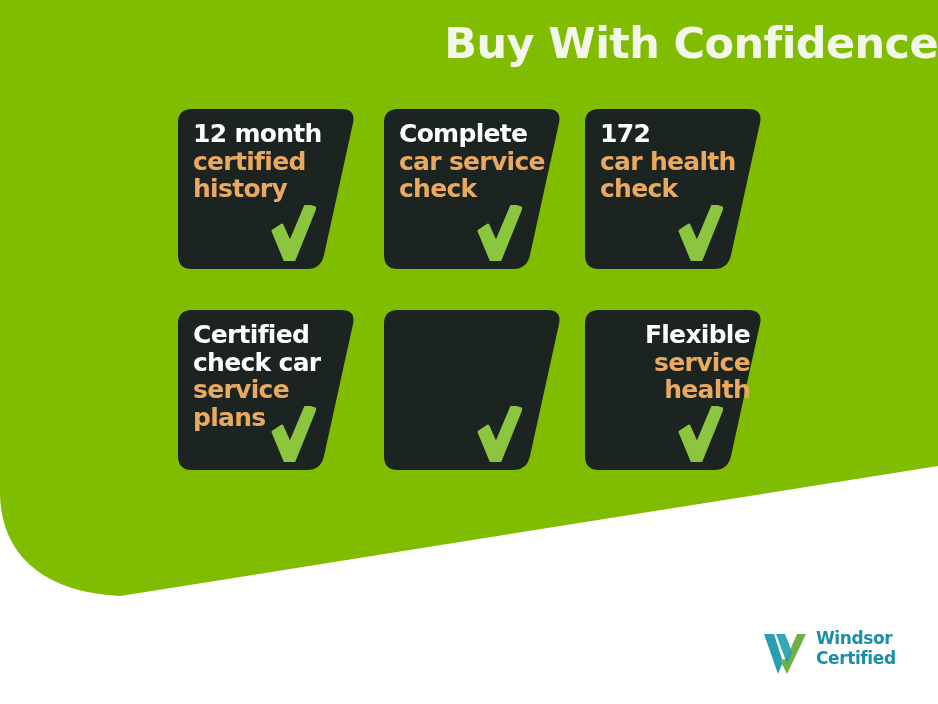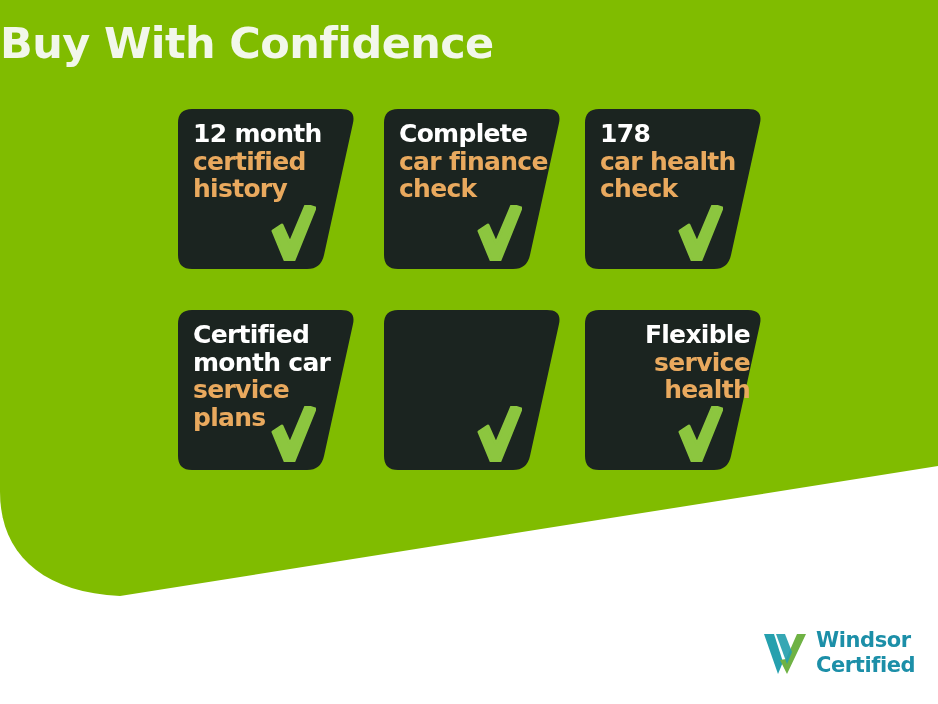--- a/index.html
+++ b/index.html
@@ -29,21 +29,21 @@
     height: 704px;
     pointer-events: none;
   }
 
   
   #page-title {
     position: absolute;
     left: 0;
     top: 18px;
     width: 938px;
-    text-align: left;
+    text-align: right;
     color: #F2F7EA;
     font-size: 43px;
     font-weight: bold;
     letter-spacing: -0.6px;
     font-family: "DejaVu Sans", sans-serif;
   }
 
   
   #cards {
     position: absolute;
@@ -94,21 +94,21 @@
     position: absolute;
     left: 0; top: 4px;
     width: 52px;
     height: 44px;
   }
   #logo-text {
     position: absolute;
     left: 56px;
     top: 2px;
     color: #1C8FA8;
-    font-size: 21px;
+    font-size: 17px;
     font-weight: bold;
     line-height: 1.18;
     font-family: "DejaVu Sans", sans-serif;
     letter-spacing: -0.4px;
   }
   #logo-text span { display: block; }
 </style>
 </head>
 <body>
 
@@ -133,47 +133,47 @@
         <svg class="check" viewBox="0 0 46 56" style="left: 92px; top: 96px;">
           <path d="M3,26 L12,20 L20,38 L36,0 L45,3 L24,55 L15,55 Z" fill="#8CC63F" stroke="#8CC63F" stroke-width="3" stroke-linejoin="round"></path>
         </svg>
       </div>
       <div class="card" style="left: 384px; top: 109px;">
         <svg class="card-shape" viewBox="0 0 178 160">
           <path d="M14,0 L163,0 Q178,0 175,14 L146,146 Q143,160 129,160 L14,160 Q0,160 0,146 L0,14 Q0,0 14,0 Z" fill="#1B2420"></path>
         </svg>
         <div class="card-text">
           <span class="line-primary">Complete</span>
-          <span class="line-accent">car finance</span>
+          <span class="line-accent">car service</span>
           <span class="line-accent">check</span>
         </div>
         <svg class="check" viewBox="0 0 46 56" style="left: 92px; top: 96px;">
           <path d="M3,26 L12,20 L20,38 L36,0 L45,3 L24,55 L15,55 Z" fill="#8CC63F" stroke="#8CC63F" stroke-width="3" stroke-linejoin="round"></path>
         </svg>
       </div>
       <div class="card" style="left: 585px; top: 109px;">
         <svg class="card-shape" viewBox="0 0 178 160">
           <path d="M14,0 L163,0 Q178,0 175,14 L146,146 Q143,160 129,160 L14,160 Q0,160 0,146 L0,14 Q0,0 14,0 Z" fill="#1B2420"></path>
         </svg>
         <div class="card-text">
-          <span class="line-primary">178</span>
+          <span class="line-primary">172</span>
           <span class="line-accent">car health</span>
           <span class="line-accent">check</span>
         </div>
         <svg class="check" viewBox="0 0 46 56" style="left: 92px; top: 96px;">
           <path d="M3,26 L12,20 L20,38 L36,0 L45,3 L24,55 L15,55 Z" fill="#8CC63F" stroke="#8CC63F" stroke-width="3" stroke-linejoin="round"></path>
         </svg>
       </div>
       <div class="card" style="left: 178px; top: 310px;">
         <svg class="card-shape" viewBox="0 0 178 160">
           <path d="M14,0 L163,0 Q178,0 175,14 L146,146 Q143,160 129,160 L14,160 Q0,160 0,146 L0,14 Q0,0 14,0 Z" fill="#1B2420"></path>
         </svg>
         <div class="card-text">
           <span class="line-primary">Certified</span>
-          <span class="line-primary">month car</span>
+          <span class="line-primary">check car</span>
           <span class="line-accent">service</span>
           <span class="line-accent">plans</span>
         </div>
         <svg class="check" viewBox="0 0 46 56" style="left: 92px; top: 96px;">
           <path d="M3,26 L12,20 L20,38 L36,0 L45,3 L24,55 L15,55 Z" fill="#8CC63F" stroke="#8CC63F" stroke-width="3" stroke-linejoin="round"></path>
         </svg>
       </div>
       <div class="card" style="left: 384px; top: 310px;">
         <svg class="card-shape" viewBox="0 0 178 160">
           <path d="M14,0 L163,0 Q178,0 175,14 L146,146 Q143,160 129,160 L14,160 Q0,160 0,146 L0,14 Q0,0 14,0 Z" fill="#1B2420"></path>

